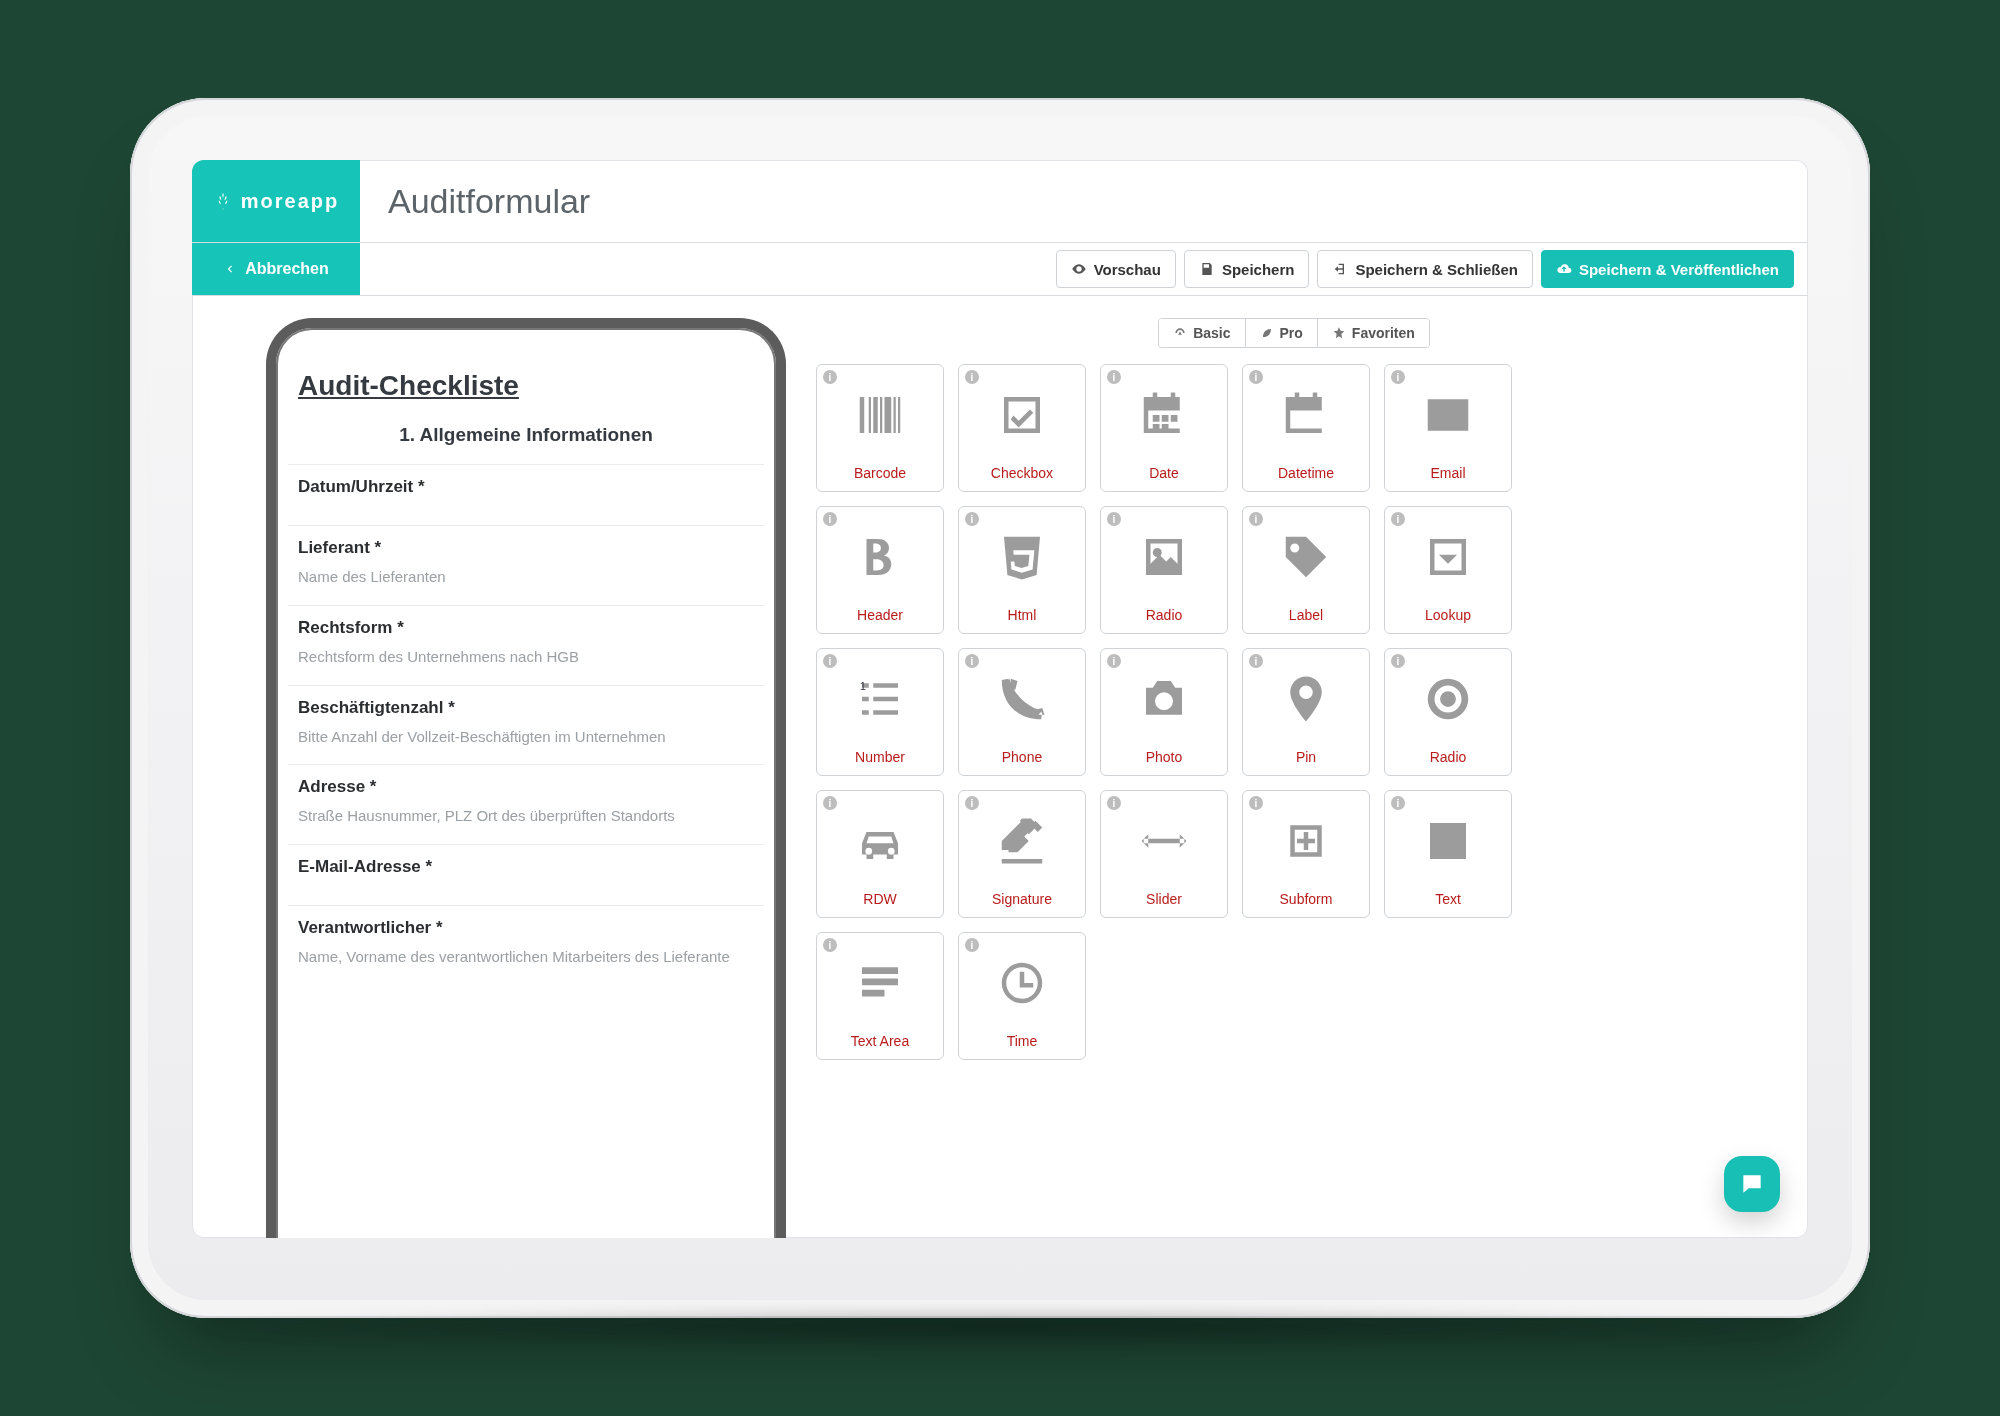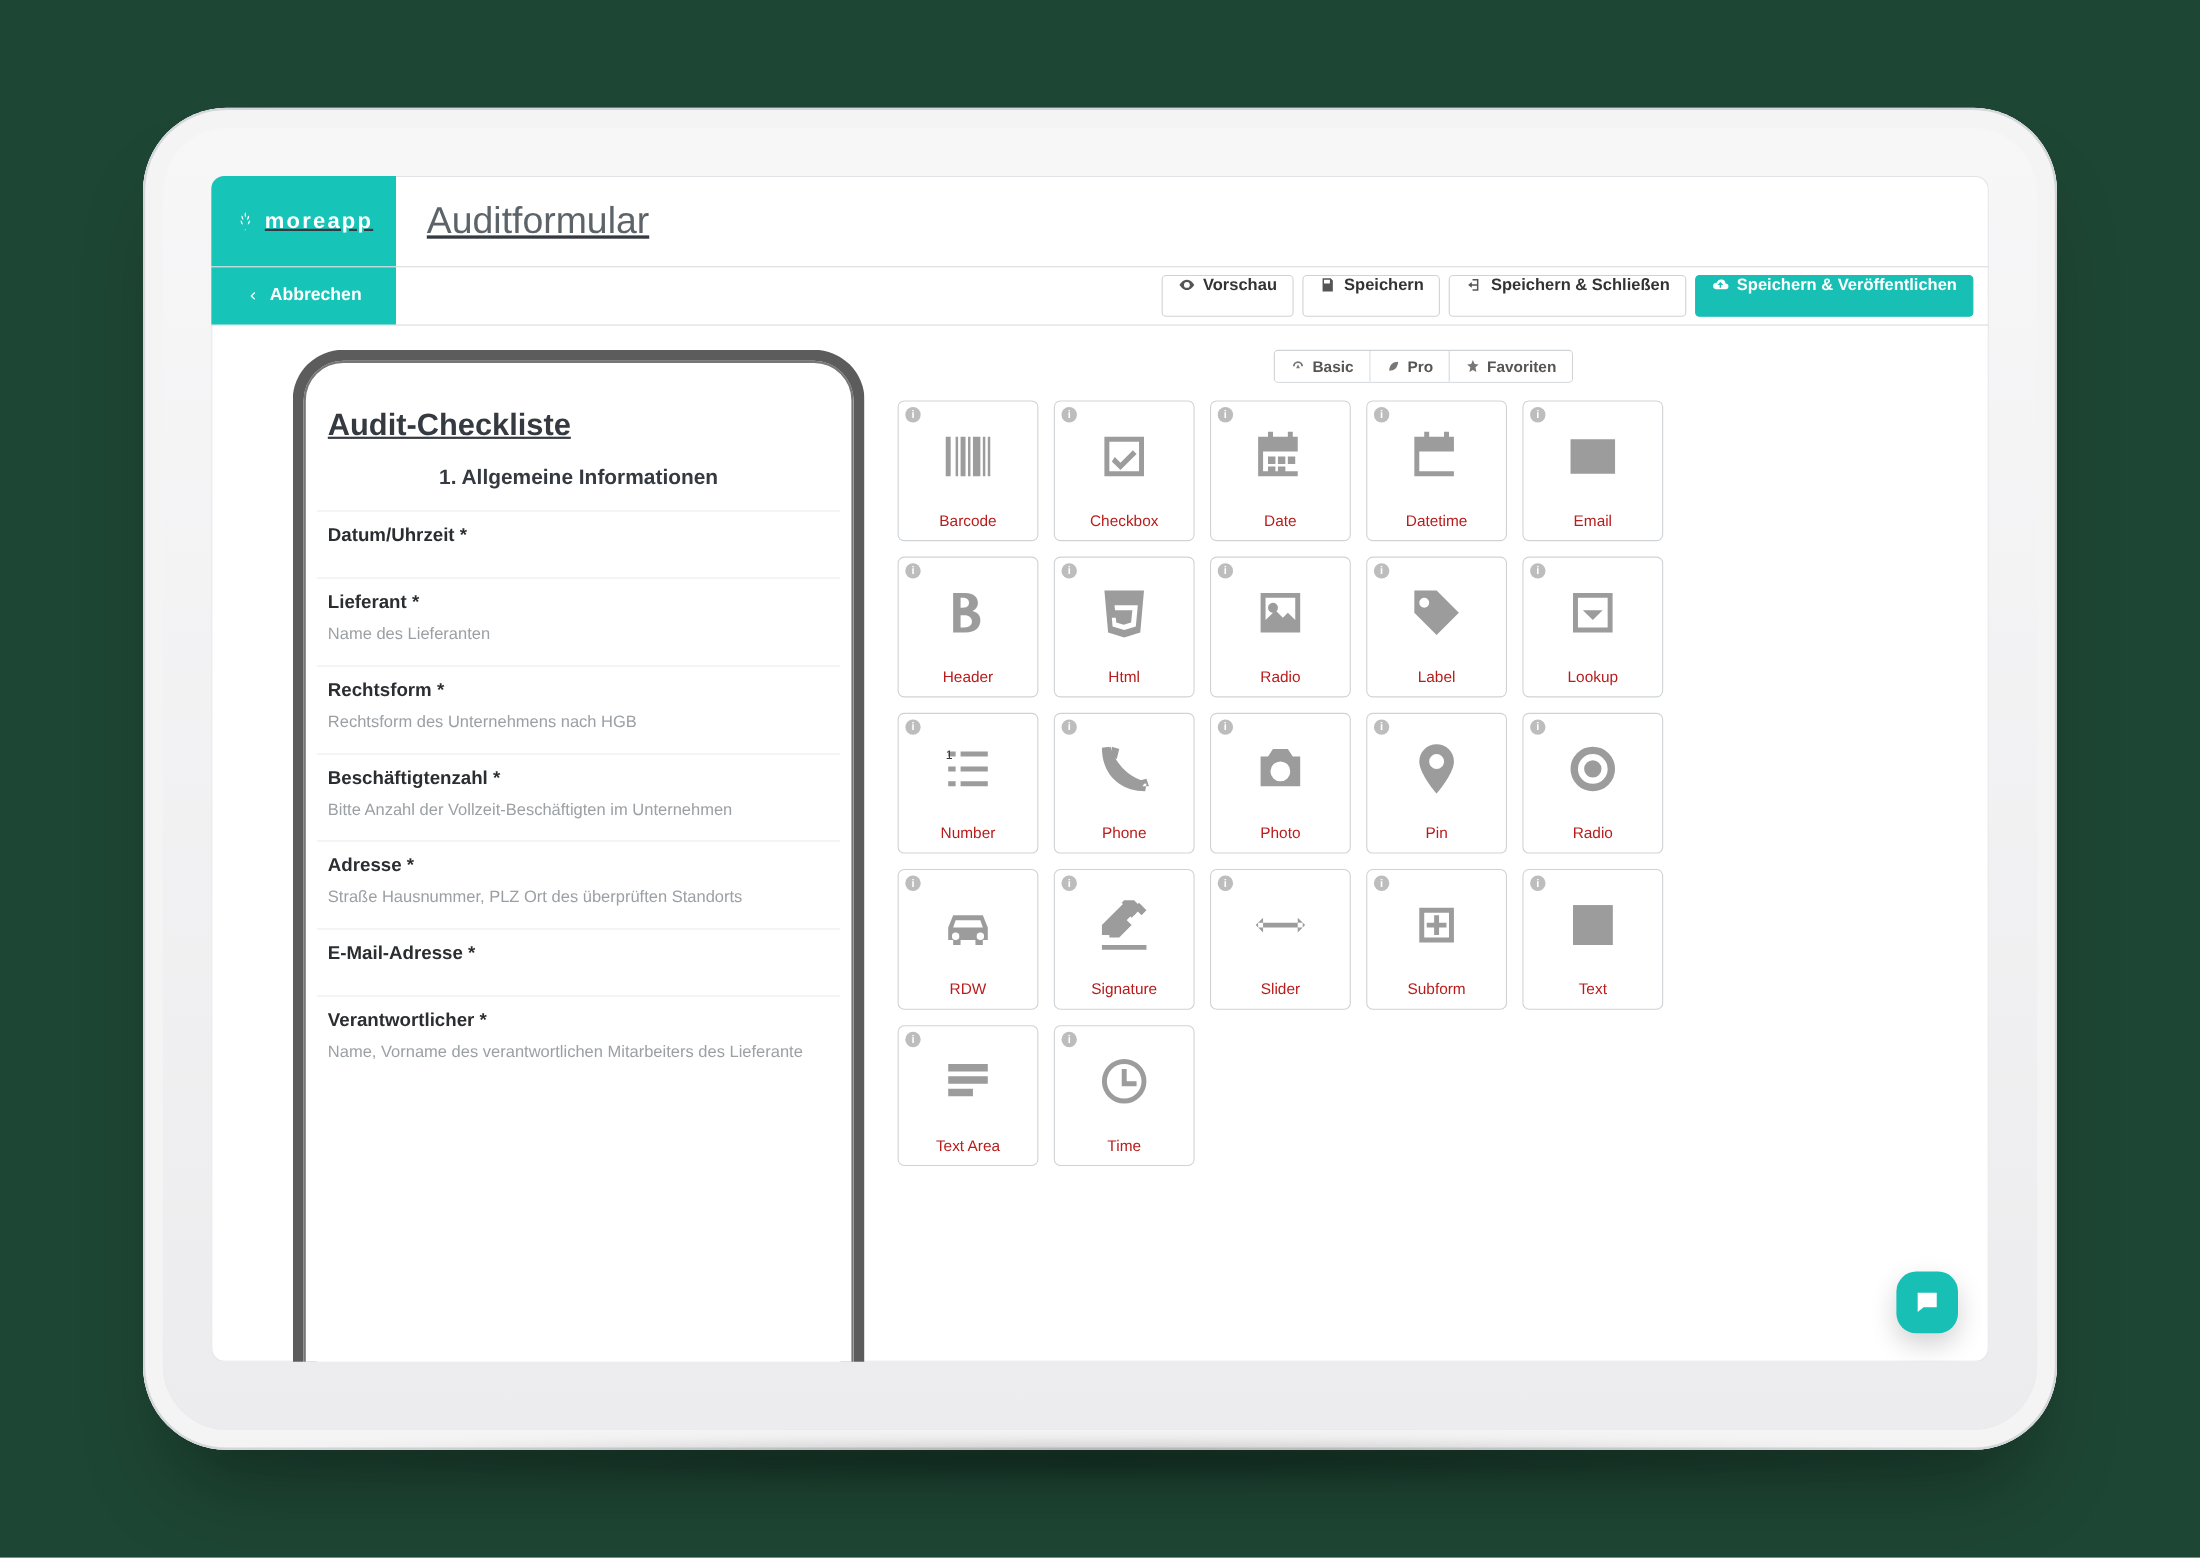--- a/index.html
+++ b/index.html
@@ -44,42 +44,42 @@
     filter:blur(6px);
   }
   .screen{
     position:absolute;inset:62px 62px 80px 62px;
     background:#fff;
     border-radius:12px;
     overflow:hidden;
     box-shadow:inset 0 0 0 1px #e1e3e6;
   }
   
-  .topbar{display:flex;align-items:flex-end;border-bottom:1px solid var(--line);text-decoration:underline;}
+  .topbar{display:flex;align-items:flex-end;border-bottom:1px solid var(--line);}
   .logo{
     width:168px;background:var(--teal-hdr);display:flex;align-items:center;justify-content:center;
     color:#fff;font-weight:600;letter-spacing:2px;font-size:20px;gap:8px;height:82px;
   }
   .logo svg{fill:#fff}
   .title{flex:1;display:flex;align-items:center;padding:0 28px;font-size:34px;font-weight:300;color:#5d6469;height:82px;}
   
   .toolbar-row{display:flex;align-items:stretch;height:52px;border-bottom:1px solid var(--line);}
   .cancel{
     width:168px;background:var(--teal-hdr);display:flex;align-items:center;justify-content:center;gap:8px;
     color:#fff;font-size:16px;font-weight:600;cursor:pointer;
   }
   .cancel svg{fill:#fff}
   .tabs{display:flex;align-items:center;gap:30px;padding:0 22px;font-size:16px;color:#777;}
   .tab{padding:14px 2px;cursor:pointer;border-bottom:3px solid transparent;color:#6c6f73}
   .tab.active{color:var(--teal);border-bottom-color:var(--teal);font-weight:600}
   .tabs .chev{margin-left:-6px;color:#9aa0a4;font-size:18px}
   .spacer{flex:1}
   .actions{display:flex;gap:8px;align-items:center;padding-right:14px}
   .btn{
-    display:flex;gap:7px;height:36px;padding:0 14px;border:1px solid var(--line2);
+    display:flex;align-items:center;gap:7px;height:36px;padding:0 14px;border:1px solid var(--line2);
     border-radius:4px;background:#fff;font-size:15px;font-weight:600;color:#333;cursor:pointer;
     white-space:nowrap;
   }
   .btn svg{fill:#555}
   .btn.primary{background:var(--teal);border-color:var(--teal);color:#fff;}
   .btn.primary svg{fill:#fff}
   
   .workspace{display:flex;gap:28px;padding:22px 34px 0 34px;height:calc(100% - 134px);box-sizing:border-box;}
   
   .phone-wrap{width:560px;flex:0 0 560px;display:flex;justify-content:flex-end}

